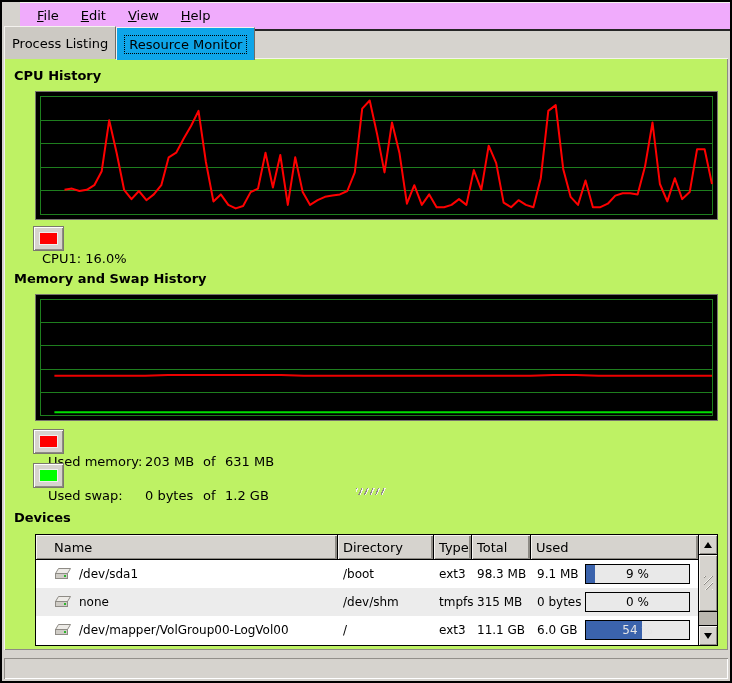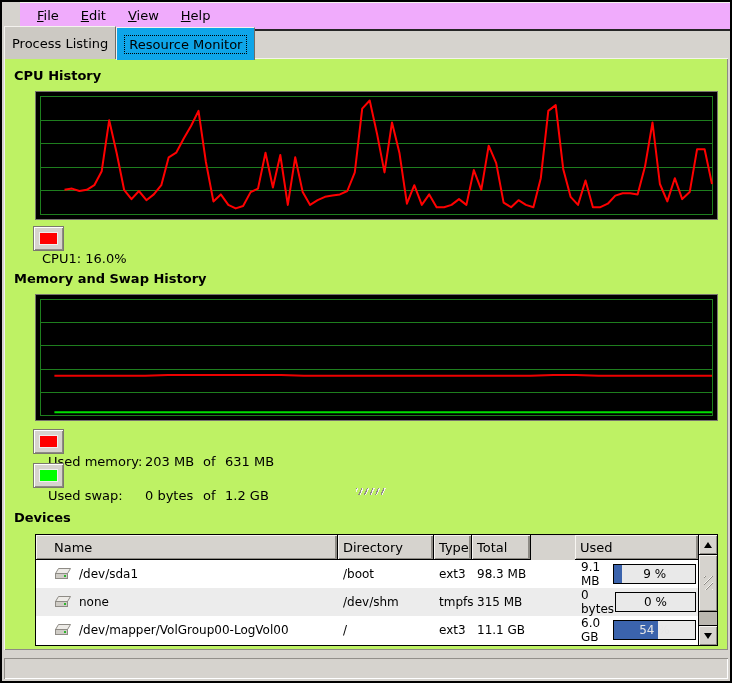--- a/index.html
+++ b/index.html
@@ -70,21 +70,21 @@
     box-shadow:inset 1px 1px 0 #f8f6f2, inset -2px -1px 0 #8e8b85;
     display:flex; align-items:center; padding-left:9px; cursor:default; white-space:nowrap;
   }
   .th.c-dir,.th.c-type,.th.c-total,.th.c-used { padding-left:5px; }
   .th:last-child { border-right:none; }
   .trow { display:grid; grid-template-columns:302px 96px 38px 59px 167px; height:28px; align-items:center; font-size:12px; }
   .trow:nth-child(even) { background:#ececec; }
   .c-name { display:flex; align-items:center; padding-left:18px; }
   .drive-icon { margin-right:7px; display:inline-flex; }
   .c-dir,.c-type,.c-total { padding-left:5px; white-space:nowrap; }
-  .c-used { display:flex; align-items:center; justify-content:space-between; padding-left:6px; padding-right:2px;margin-left:44px; }
+  .c-used { display:flex; align-items:center; justify-content:space-between; padding-left:6px; padding-right:8px; }
   .pbar { position:relative; width:105px; height:20px; border:1px solid #000; background:#e9e9e9; }
   .pfill { position:absolute; left:0; top:0; bottom:0; background:#3b63ac; }
   .ptext { position:absolute; inset:0; text-align:center; line-height:18px; font-size:12px; }
   
   .vscroll { width:19px; background:#bab7af; border:1px solid #000; border-left:none; display:flex; flex-direction:column; }
   .sbtn {
     height:20px; background:#d6d3ce; border-bottom:1px solid #000;
     box-shadow:inset 1px 1px 0 #f8f6f2, inset -1px -1px 0 #8e8b85;
     display:grid; place-items:center; cursor:default;
   }

